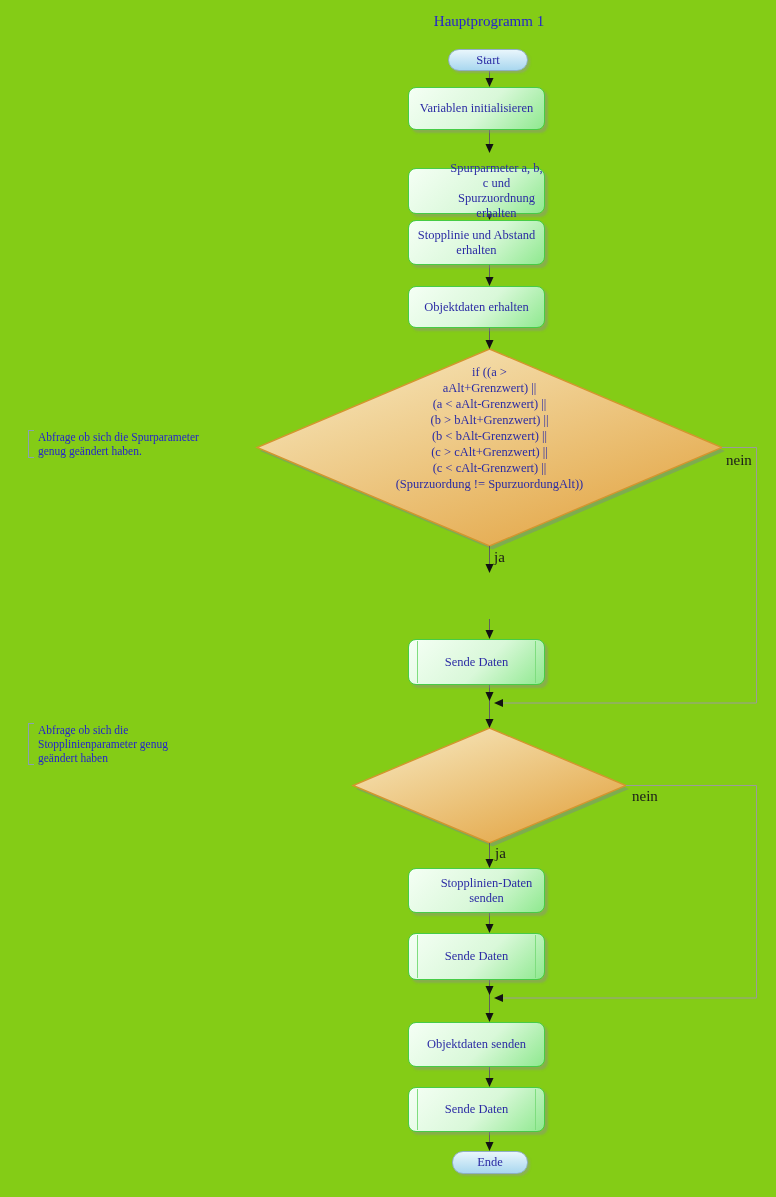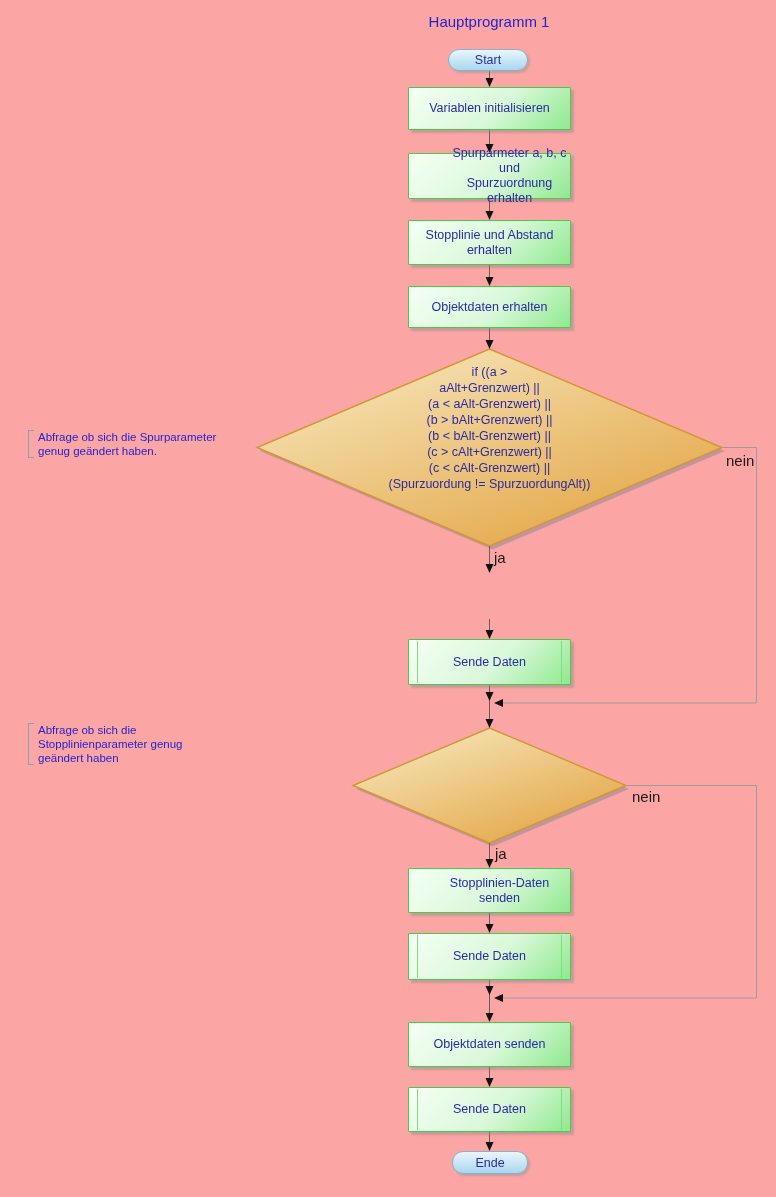--- a/index.html
+++ b/index.html
@@ -1,40 +1,40 @@
 <!DOCTYPE html>
 <html style="--title-text: #2424cd; --node-text: #2b2ba4; --annotation-text: #2424cd; --edge-label-text: #1a1a1a; --process-border: #46cc46; --process-fill-light: #f5fff5; --process-fill-dark: #8fe98f; --decision-border: #d3962e; --decision-fill-light: #f8ecc6; --decision-fill-dark: #e3a544; --terminator-border: #8fafc4; --terminator-fill-light: #e9f6fc; --terminator-fill-dark: #a9d7ef; --connector-main: #5f5f5f; --connector-loop: #9b9b9b; --arrowhead: #121212;"><head>
 <meta charset="utf-8">
 <style>
   html,body{margin:0;padding:0;background:#ffffff;}
   .canvas{
     position:relative;
     width:776px;height:1197px;
-    background:#fca5a5;
-    font-family:Liberation Sans, sans-serif;
+    background:#84cc16;
+    font-family:Liberation Serif, serif;
     overflow:hidden;
   }
   .wires{position:absolute;left:0;top:0;width:776px;height:1197px;}
   .wire-main{stroke:var(--connector-main);stroke-width:1;fill:none;}
   .wire-loop{stroke:var(--connector-loop);stroke-width:1;fill:none;}
   .arrow{fill:var(--arrowhead);stroke:none;}
   .diamond{fill:url(#gradOrange);stroke:var(--decision-border);stroke-width:1.4;}
   .diamond-shadow{fill:rgba(120,132,148,0.45);stroke:none;}
 
   .title{
     position:absolute;left:489px;top:13px;transform:translateX(-50%);
     font-size:15px;color:var(--title-text);white-space:nowrap;
   }
   .node{
-    position:absolute;left:408px;width:163px;
+    position:absolute;left:408px;width:137px;
     box-sizing:border-box;
     display:flex;align-items:center;justify-content:center;
     text-align:center;
     border:1px solid var(--process-border);
-    border-radius:1px;
+    border-radius:8px;
     background:linear-gradient(135deg,var(--process-fill-light) 0%,#d9f8d9 55%,var(--process-fill-dark) 100%);
     box-shadow:3px 3px 2px rgba(140,140,140,0.45);
     color:var(--node-text);
     font-size:12.5px;line-height:15px;
   }
   .node .lbl{white-space:pre-line;}
   .subroutine::before,.subroutine::after{
     content:"";position:absolute;top:1px;bottom:1px;
     border-left:1px solid #7fdd7f;
   }
@@ -132,21 +132,21 @@
   <div class="terminator" style="left:448px;top:49px;width:80px;height:22px;">
     <span class="lbl">Start</span>
   </div>
   <div class="terminator" style="left:452px;top:1151px;width:76px;height:23px;">
     <span class="lbl">Ende</span>
   </div>
 
   <div class="node" style="top:87px;height:43px;">
     <span class="lbl">Variablen initialisieren</span>
   </div>
-  <div class="node" style="top:153px;height:46px;padding-left:40px;">
+  <div class="node" style="top:168px;height:46px;padding-left:40px;">
     <span class="lbl">Spurparmeter a, b, c und
 Spurzuordnung erhalten</span>
   </div>
   <div class="node" style="top:220px;height:45px;">
     <span class="lbl">Stopplinie und Abstand
 erhalten</span>
   </div>
   <div class="node" style="top:286px;height:42px;">
     <span class="lbl">Objektdaten erhalten</span>
   </div>

